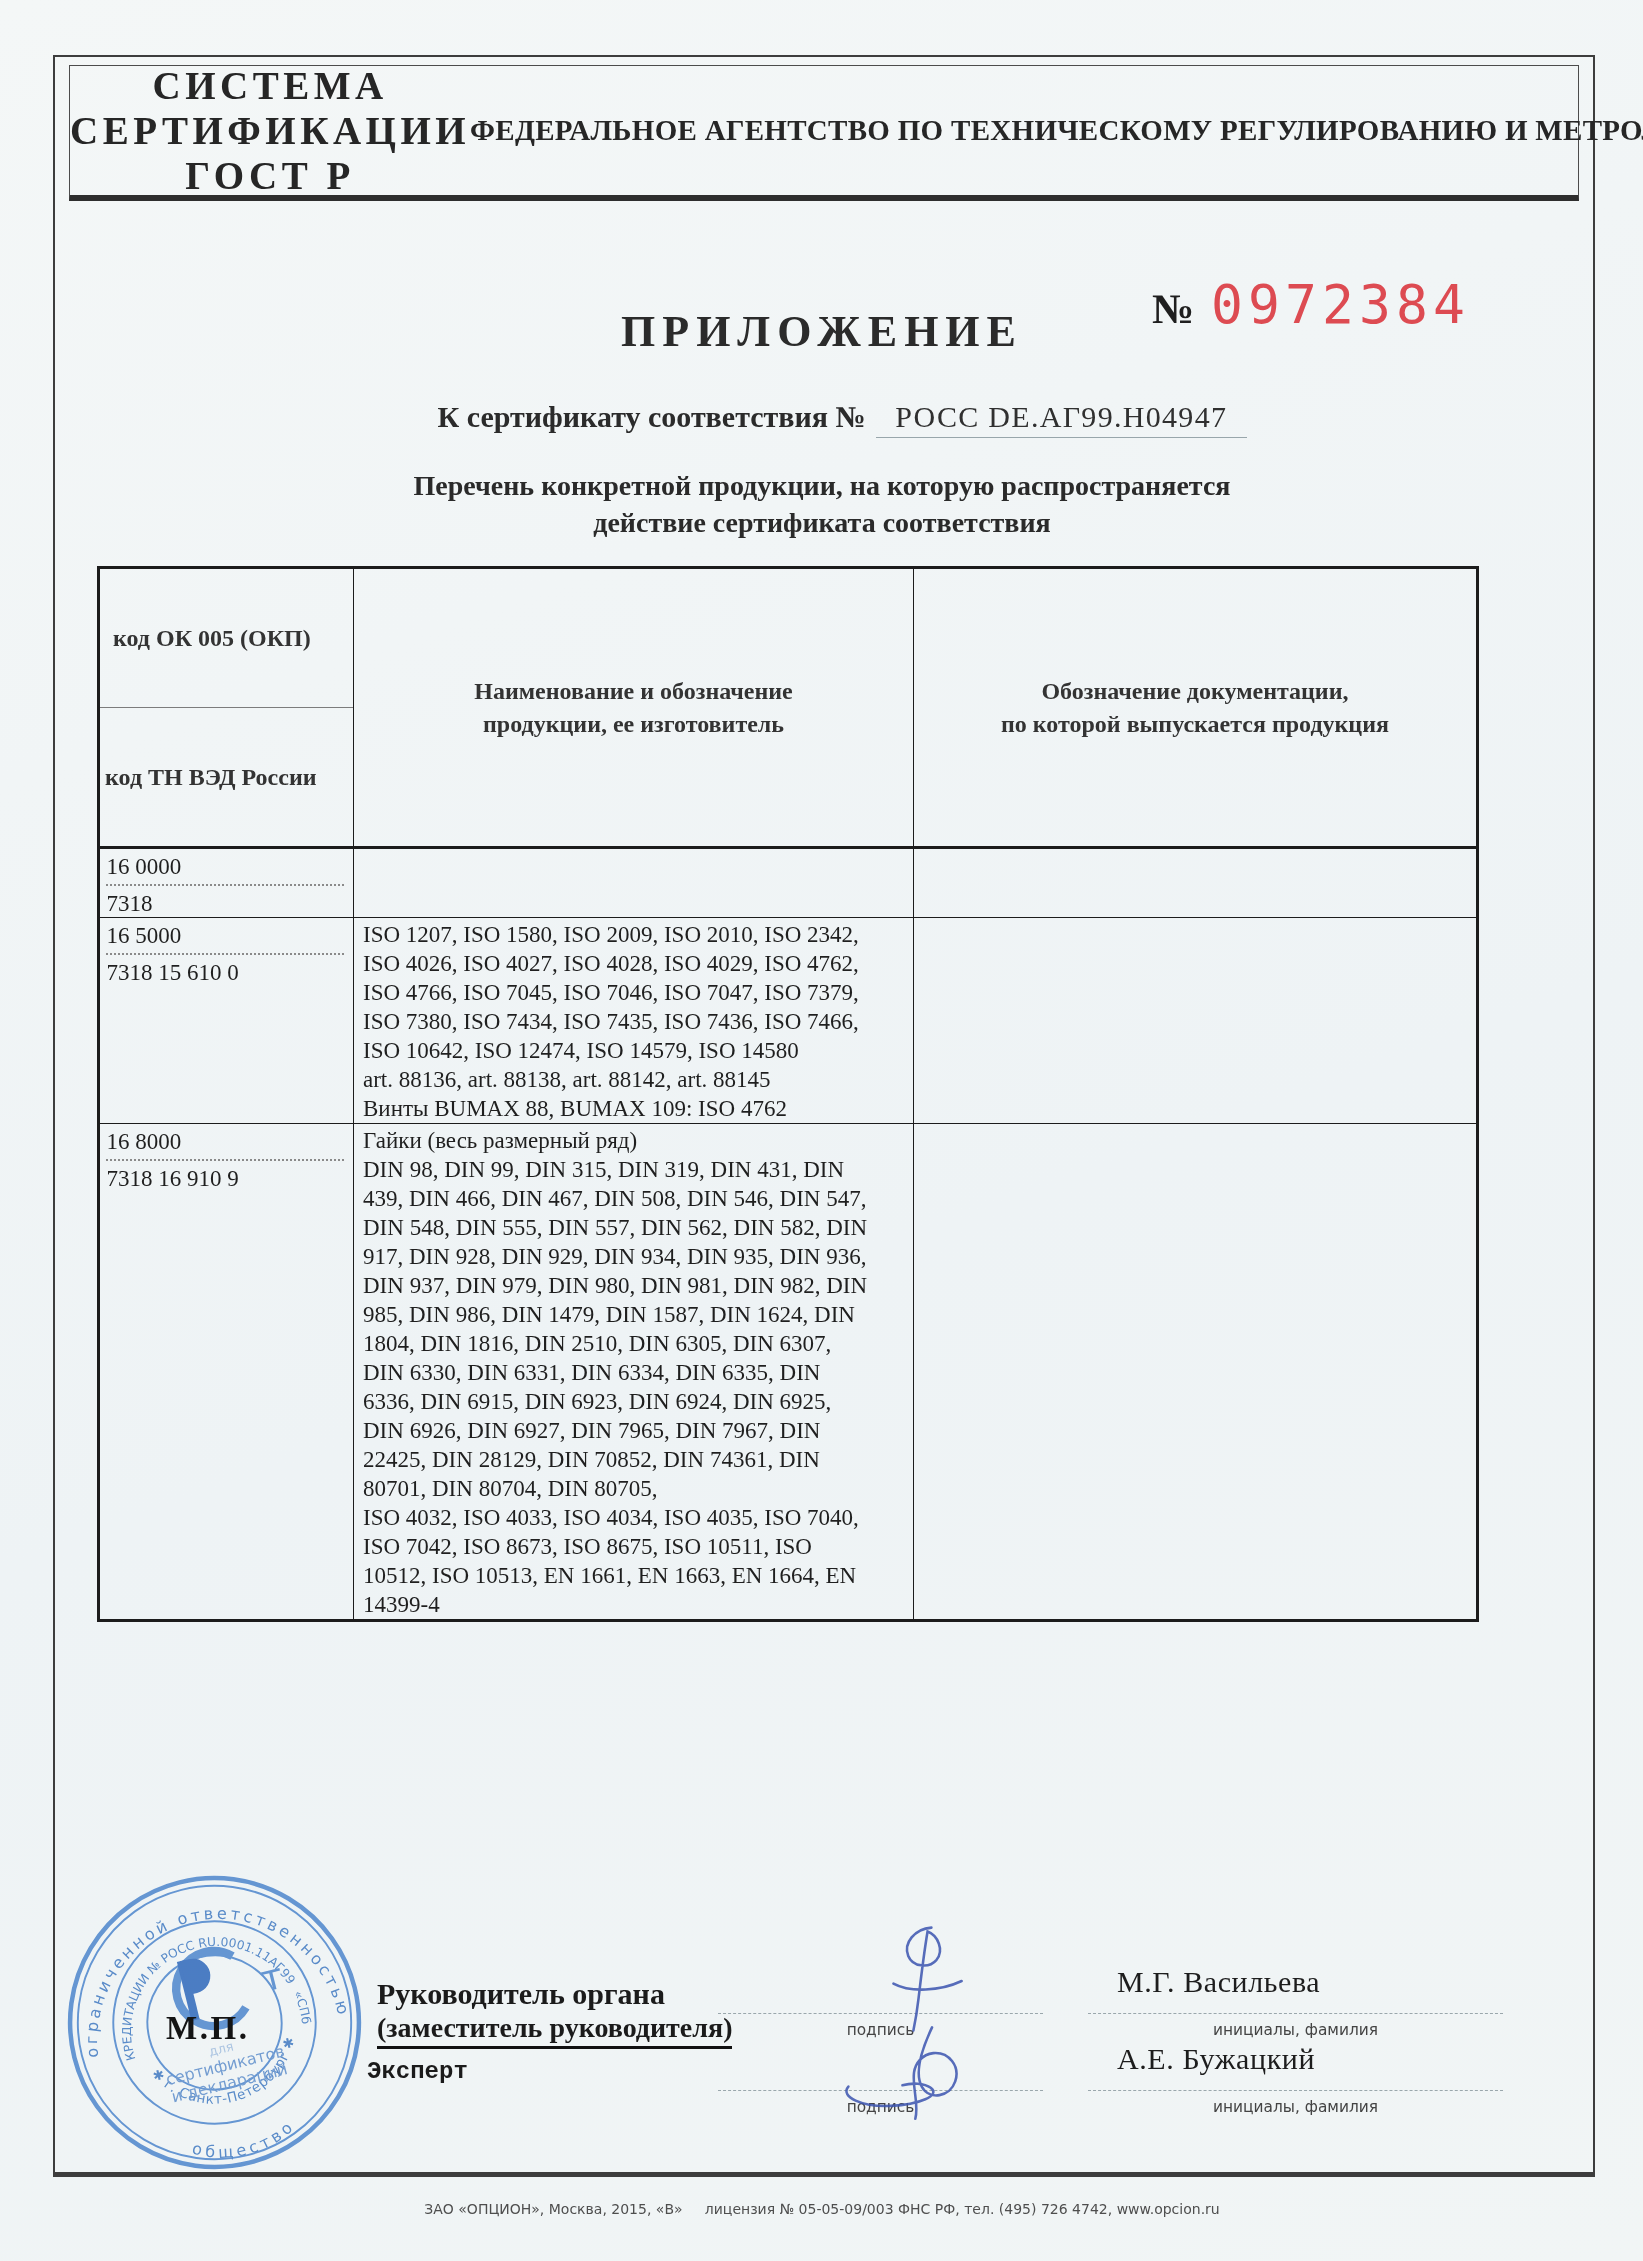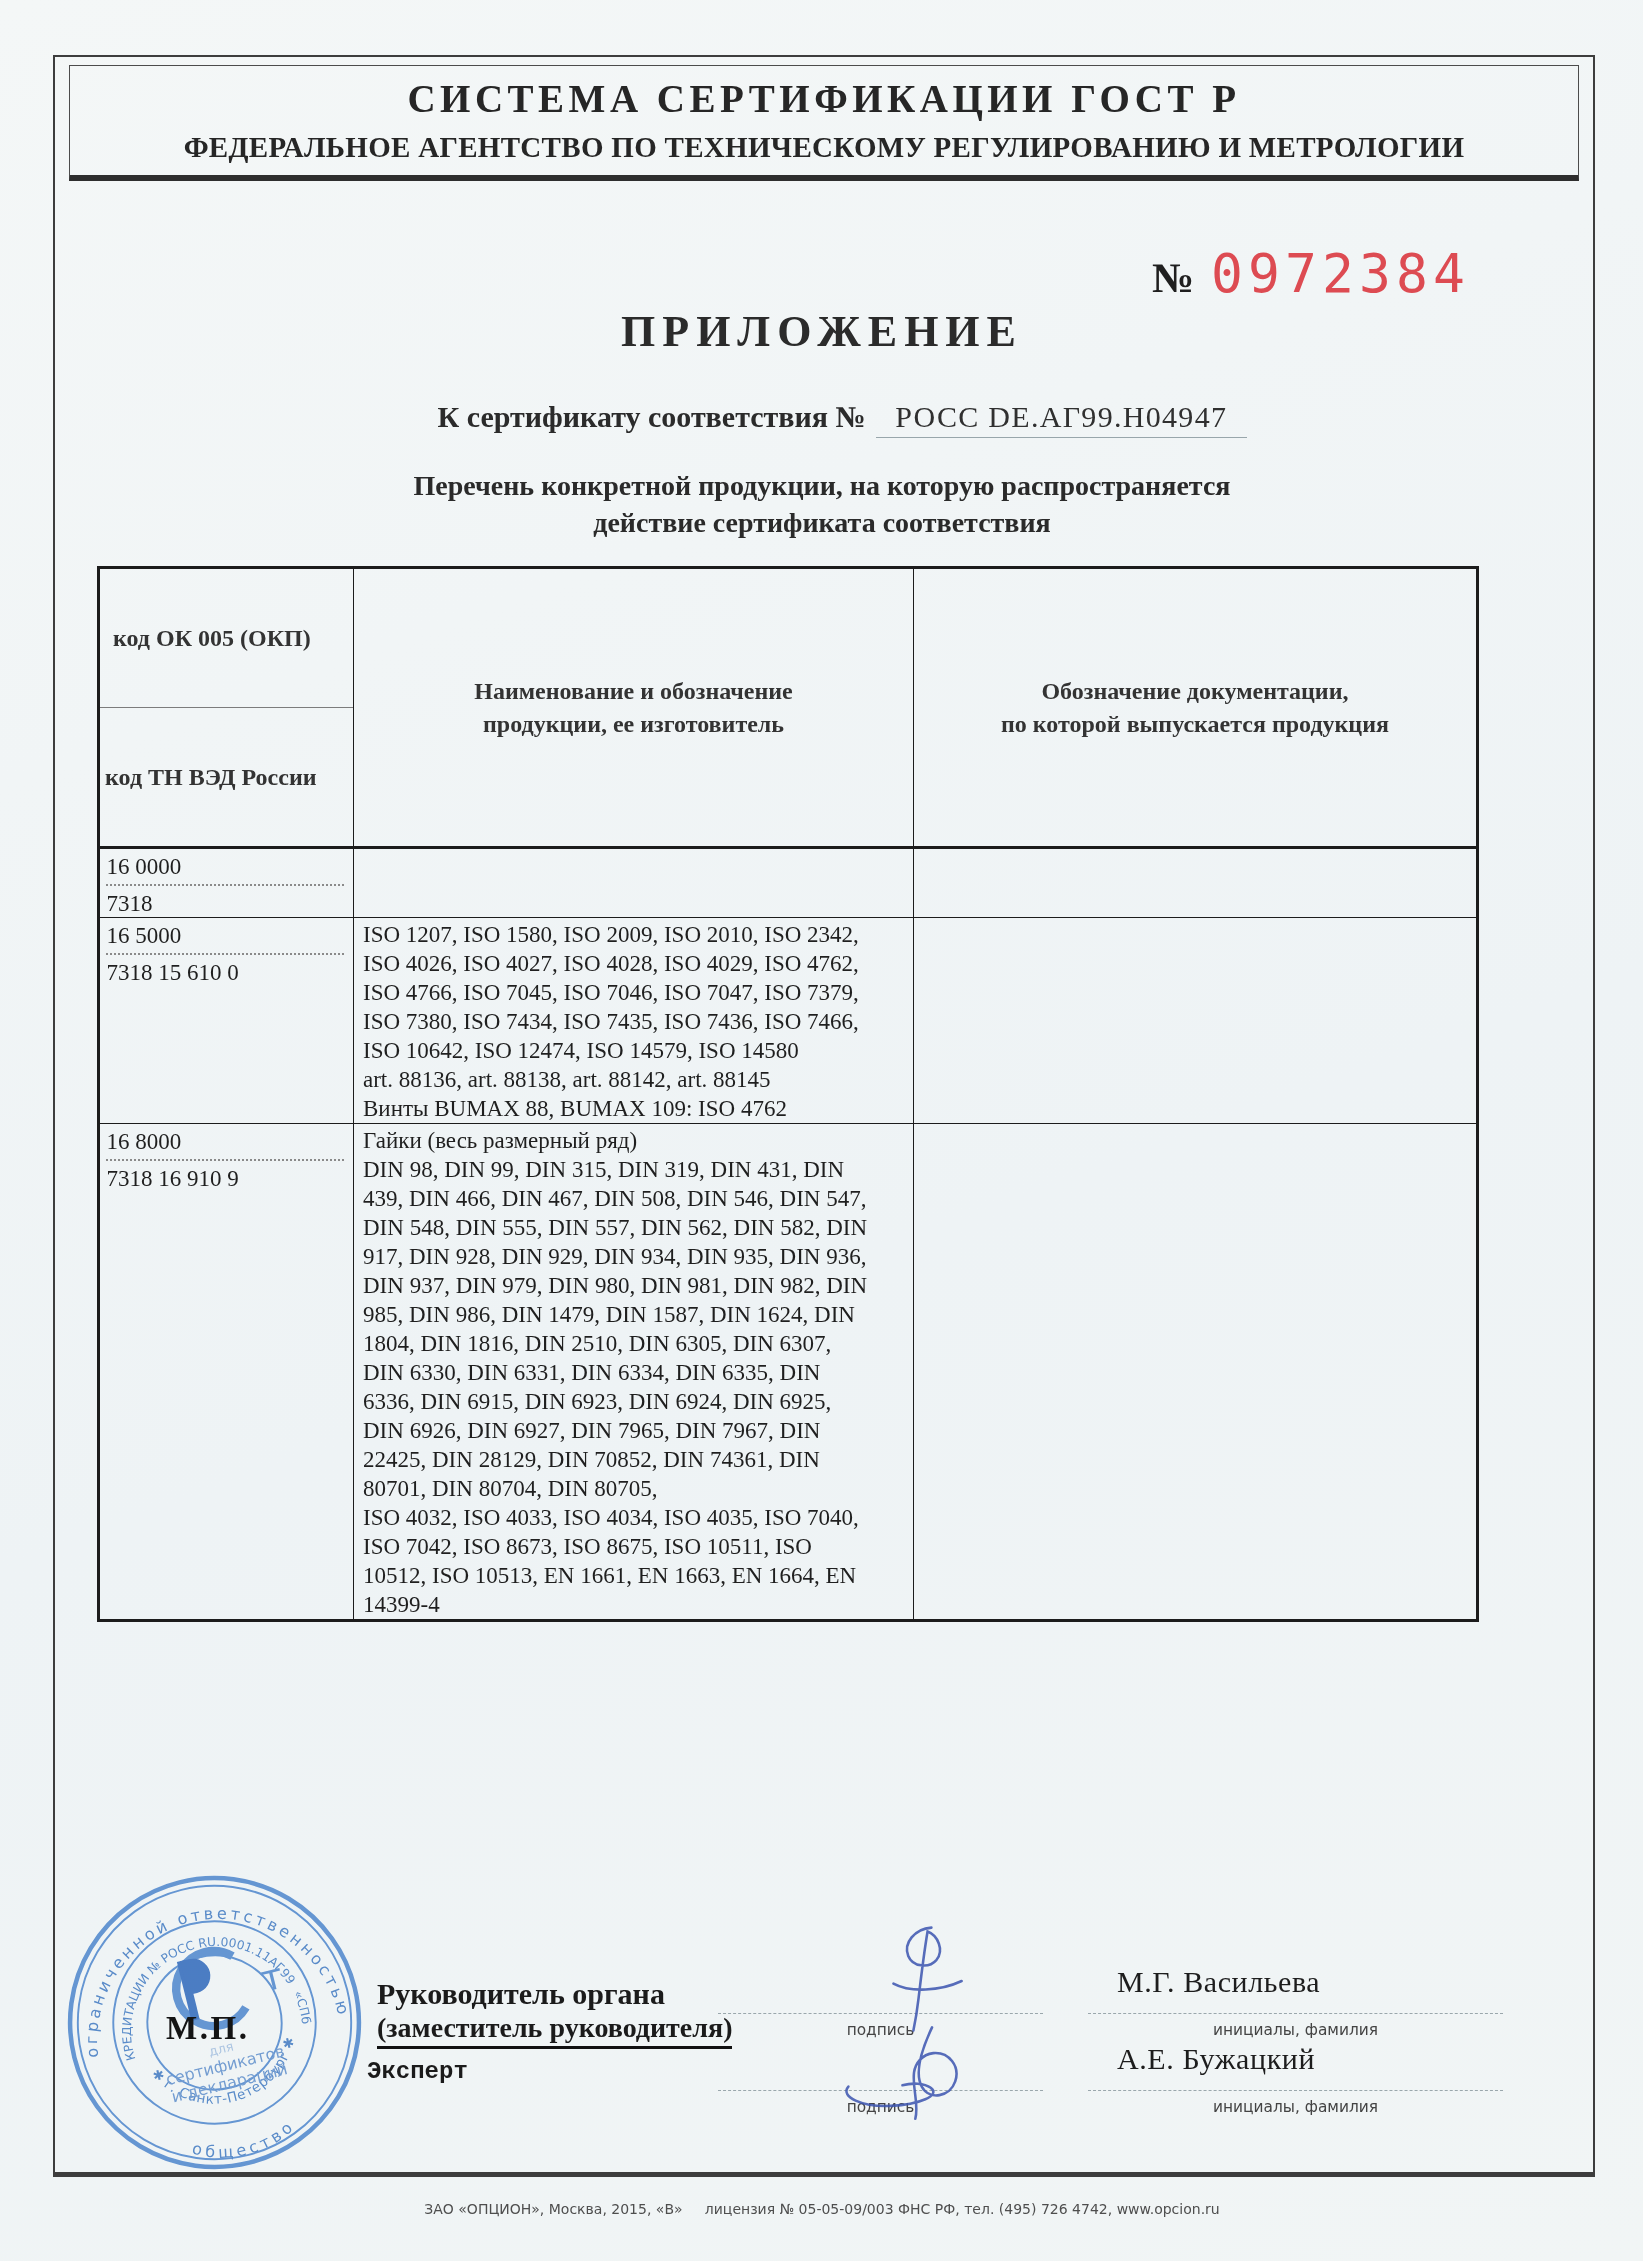--- a/index.html
+++ b/index.html
@@ -14,32 +14,32 @@
   .sheet{
     position:absolute;inset:0;
     background:linear-gradient(160deg,#f4f7f7 0%,#eef3f5 55%,#f1f5f5 100%);
   }
   
   .page-border{
     position:absolute;left:53px;top:55px;width:1542px;height:2122px;
     border:2.6px solid #3d3d3d;border-bottom-width:5.8px;box-sizing:border-box;
   }
   .header-box{
-    position:absolute;left:14px;top:7.7px;right:14px;height:116px;
+    position:absolute;left:14px;top:7.7px;right:14px;height:136px;
     border:1.9px solid #4c4c4c;border-bottom:6.4px solid #2e2e2e;box-sizing:border-box;
-    display:flex;flex-direction:column;justify-content:space-evenly;align-items:center;
+    display:flex;flex-direction:row;justify-content:space-evenly;align-items:center;
     text-align:center;
   }
   .h1{font-size:39px;font-weight:bold;letter-spacing:4.5px;color:#262626;}
   .h2{font-size:29px;font-weight:bold;letter-spacing:0.3px;color:#262626;white-space:nowrap;}
 
   
   .form-number{position:absolute;left:1152px;top:243px;display:flex;align-items:baseline;gap:16.7px;}
   .no-sign{font-size:42px;font-weight:bold;color:#1f1f1f;}
-  .no-digits{font-family:"DejaVu Sans Mono",monospace;font-size:53px;color:#dd4b52;letter-spacing:5.1px;font-weight:400;}
+  .no-digits{font-family:"DejaVu Sans Mono",monospace;font-size:53px;color:#dd4b52;letter-spacing:5.1px;font-weight:400;margin-top:31px;}
 
   .doc-title{position:absolute;left:0;top:306px;width:1644px;text-align:center;
     font-size:44px;font-weight:bold;letter-spacing:7px;color:#2b2b2b;}
   .cert-line{position:absolute;left:0;top:400px;width:1644px;text-align:center;
     font-size:30px;font-weight:bold;color:#2b2b2b;padding-left:20px;}
   .cert-num{font-weight:normal;border-bottom:1.9px solid #98a6ab;padding:0 19.3px 3.9px 19.3px;
     margin-left:10.3px;letter-spacing:1.3px;color:#303030;}
   .desc{position:absolute;left:0;width:1644px;text-align:center;font-size:28px;font-weight:bold;color:#2a2a2a;margin-top:8px;}
   .desc1{top:462px;} .desc2{top:499px;}
 

